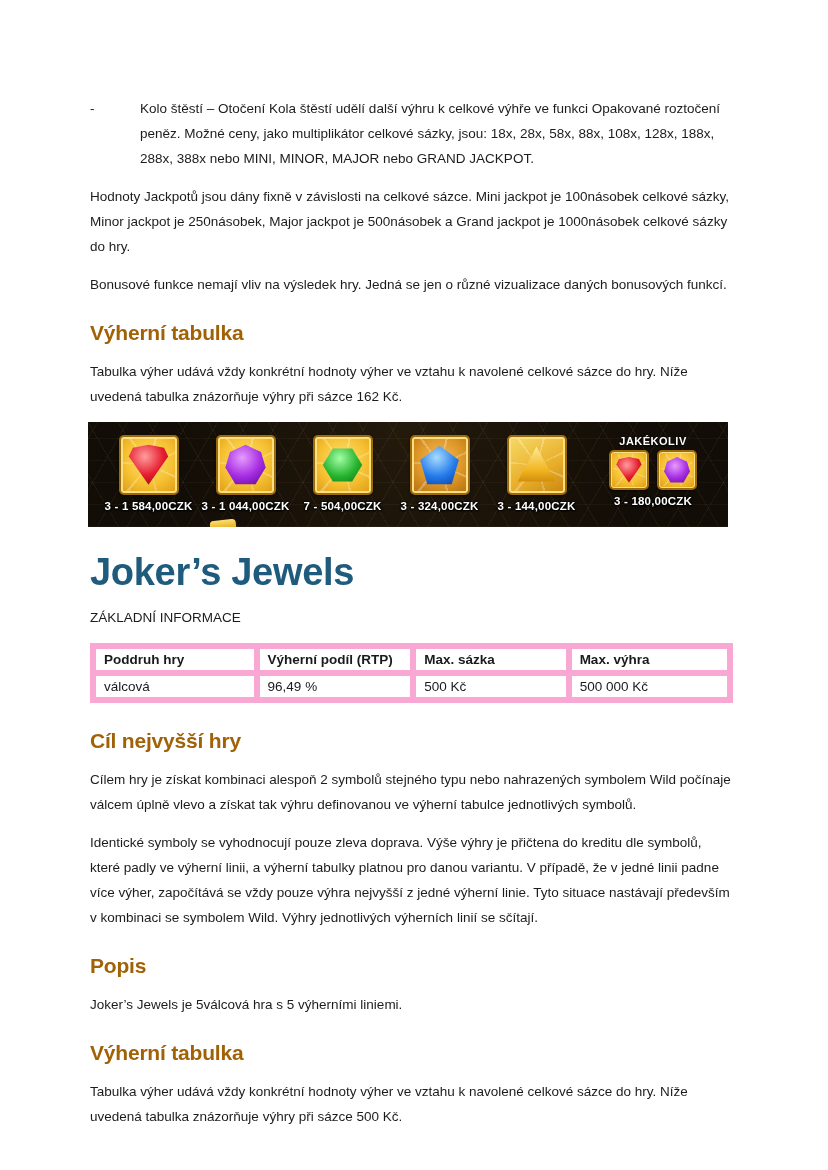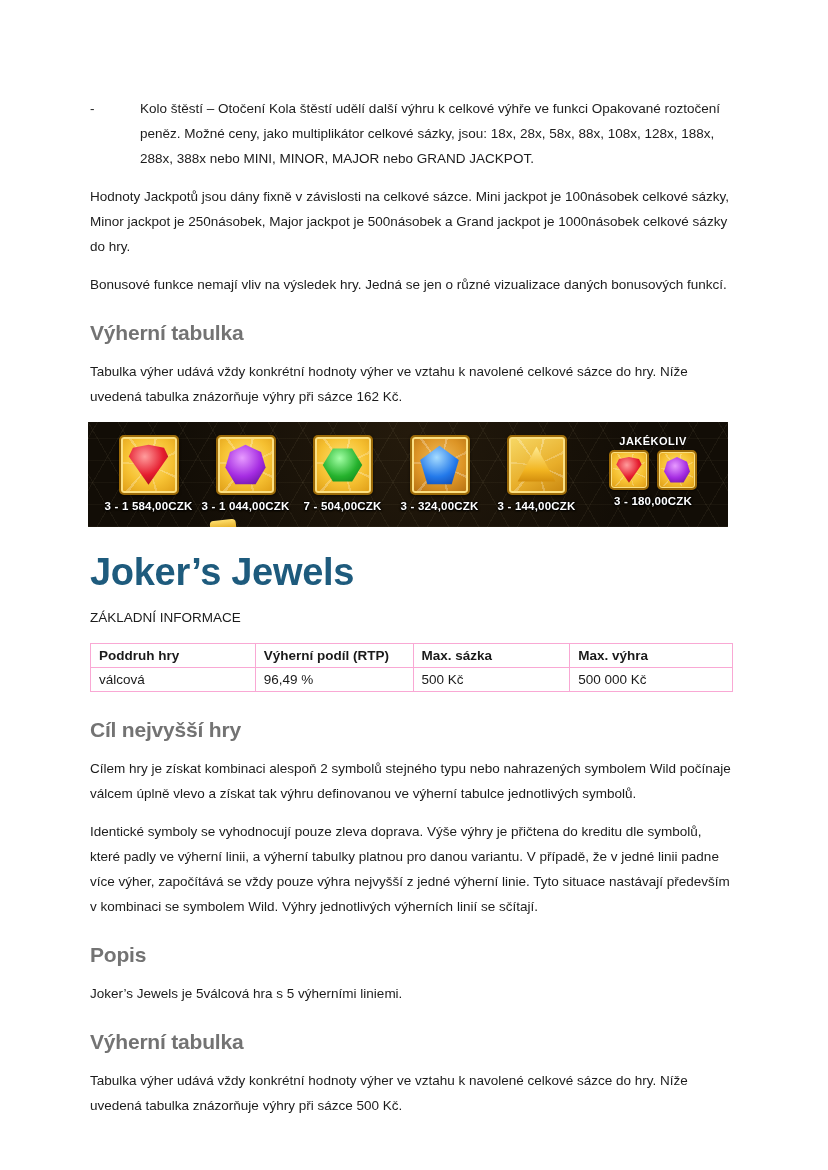--- a/index.html
+++ b/index.html
@@ -14,21 +14,21 @@
   p.body { font-size:13.5px; line-height:25px; margin:0 0 13px 0; color:#1c1c1c; }
   .bullet-line { display:flex; }
   .bullet-marker { display:inline-block; width:50px; flex:0 0 50px; }
   .gap-lg { margin-top:42px; }
 
   h1.doc-title {
     font-size:38px; font-weight:600; color:#1e5b7d; letter-spacing:-0.3px;
     margin:24px 0 16px 0;
   }
   h2.doc-heading {
-    font-size:21px; font-weight:600; color:#737373; letter-spacing:-0.2px;
+    font-size:21px; font-weight:600; color:#a16207; letter-spacing:-0.2px;
     margin:24px 0 14px 0;
   }
   .caps-label { font-size:13.5px; color:#1c1c1c; margin:0 0 18px 0; }
 
   
   .paytable-shot {
     width:640px; height:105px; margin:8px 0 14px -2px;
     background:
       repeating-linear-gradient(60deg,  rgba(255,235,180,0.05) 0 1px, transparent 1px 26px),
       repeating-linear-gradient(-60deg, rgba(255,235,180,0.05) 0 1px, transparent 1px 26px),
@@ -99,21 +99,21 @@
     background: linear-gradient(180deg,#ffdf6e,#dca012); border-radius:4px 4px 0 0;
     transform:rotate(-6deg);
   }
 
   
   table.info {
     border-collapse:collapse; width:643px; margin:4px 0 26px 0;
     font-size:13.5px;
   }
   table.info th, table.info td {
-    border:1px solid #f9a8d4; padding:3px 8px; height:24px; text-align:left;
+    border:6px solid #f9a8d4; padding:3px 8px; height:24px; text-align:left;
     font-weight:normal; vertical-align:middle;
   }
   table.info th { font-weight:bold; }
   table.info col.c1 { width:165px; } table.info col.c2 { width:158px; }
   table.info col.c3 { width:157px; } table.info col.c4 { width:163px; }
 </style>
 </head>
 <body>
 
 <div class="page">

